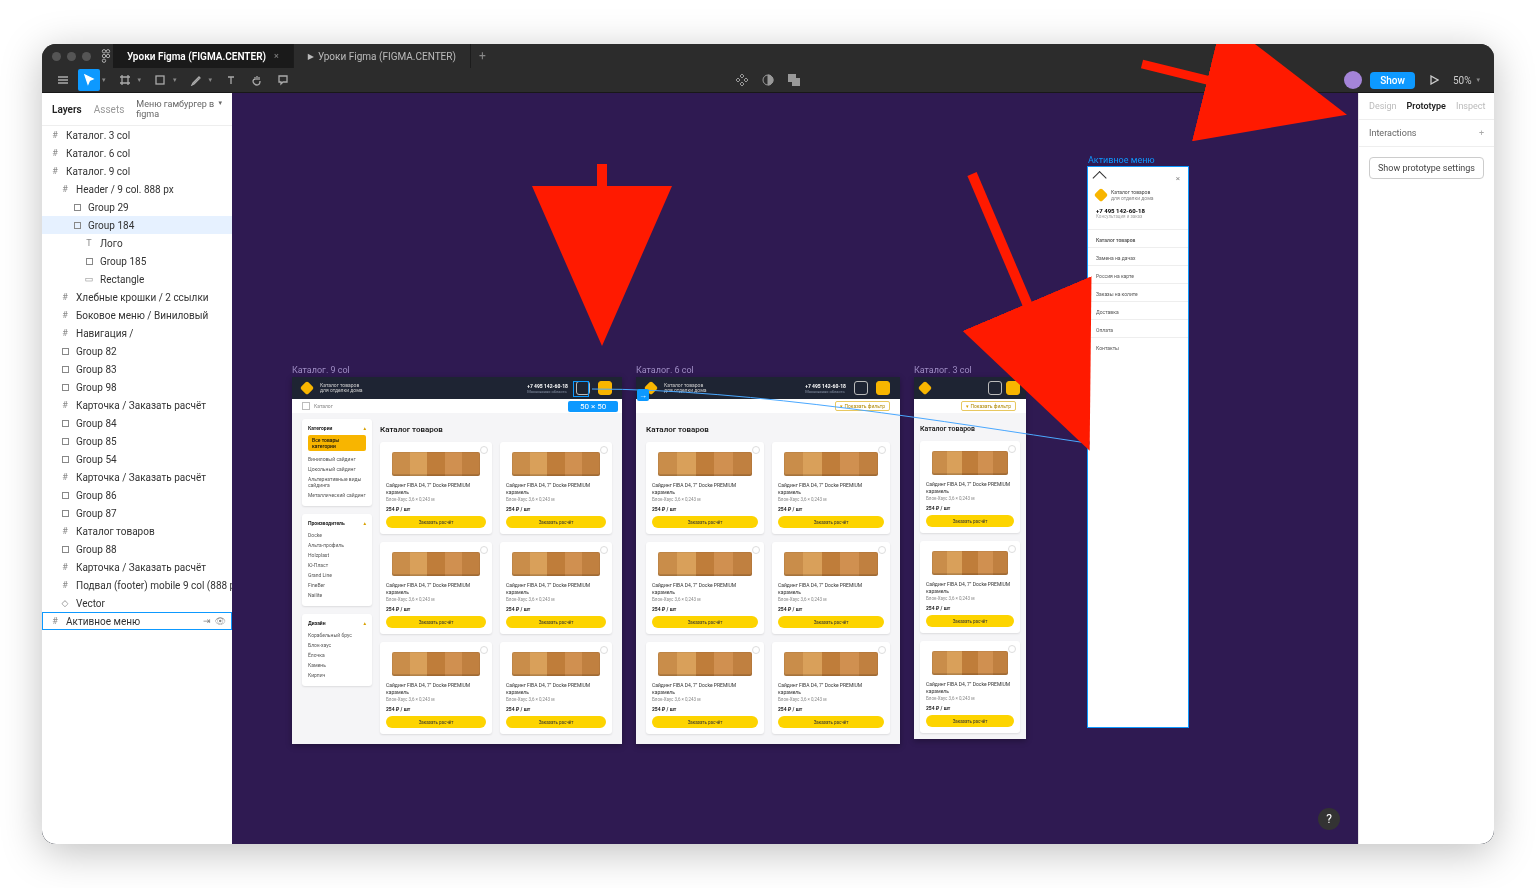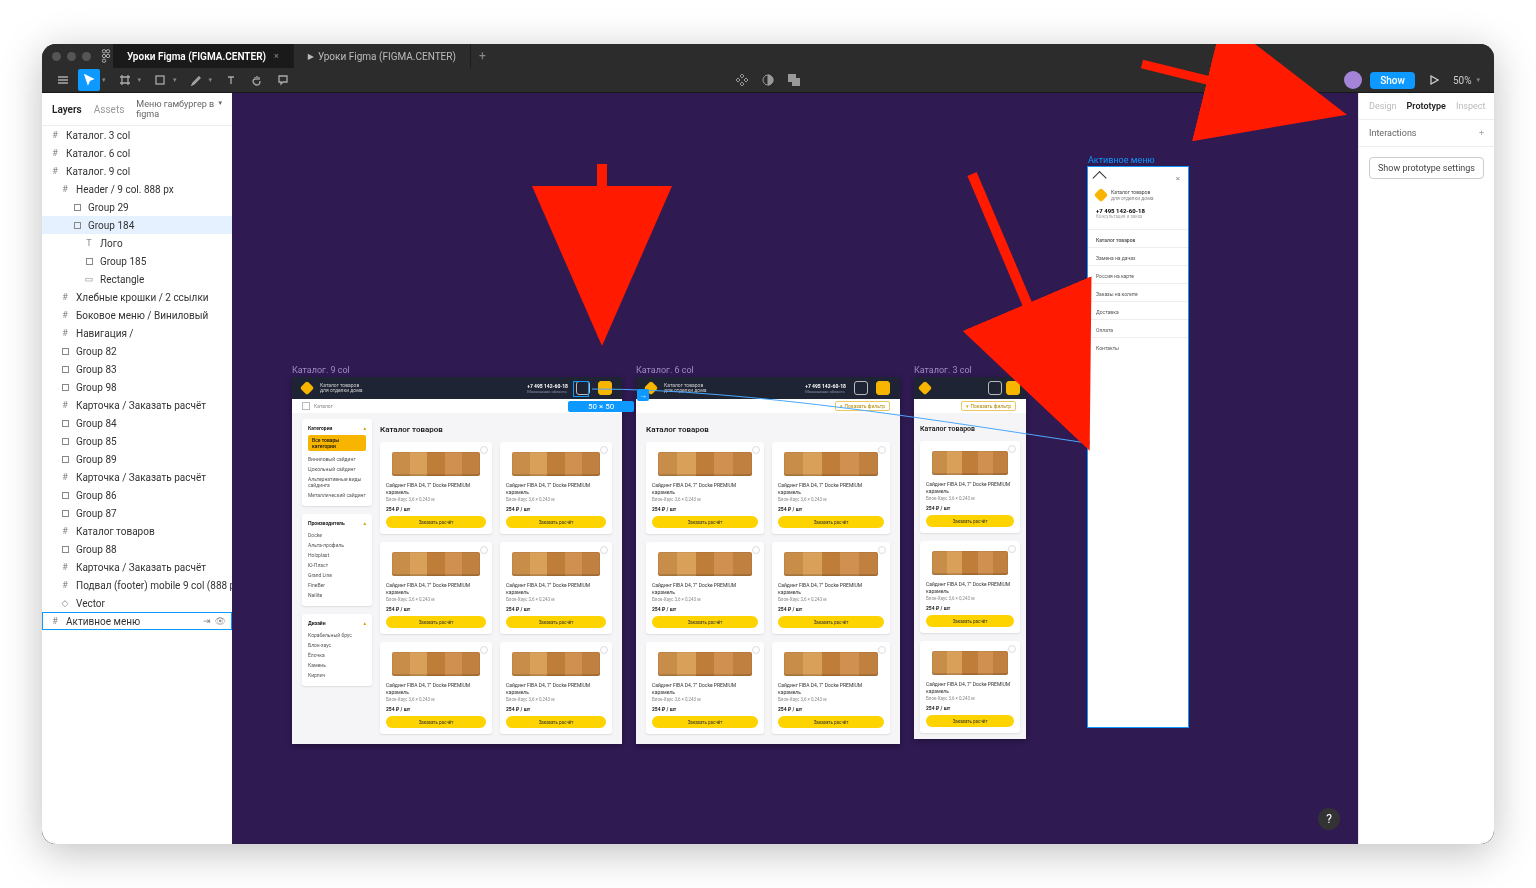--- a/index.html
+++ b/index.html
@@ -107,21 +107,21 @@
   .menu-top{display:flex;align-items:center;gap:5px;padding:6px 8px;}
   .menu-close{margin-left:auto;color:#888;font-size:8px;}
   .menu-phone{font-size:6px;font-weight:700;padding:0 8px;}
   .menu-sub{font-size:4.5px;color:#a7a7a7;padding:0 8px 8px;}
   .menu-hr{height:1px;background:#eee;margin:2px 0;}
   .menu-item{font-size:5px;color:#555;padding:5px 8px 2px;}
   .menu-item.strong{font-weight:600;}
 
   
   .sel-box{position:absolute;border:1px solid #0d99ff;}
-  .sel-badge{position:absolute;background:#0d99ff;color:#fff;font-size:8px;padding:1px 20px;border-radius:2px;white-space:nowrap;}
+  .sel-badge{position:absolute;background:#0d99ff;color:#fff;font-size:8px;padding:1px 12px;border-radius:2px;white-space:nowrap;}
 
   
   .noodle{position:absolute;pointer-events:none;}
   .noodle-dot{width:12px;height:12px;background:#0d99ff;border-radius:2px;display:flex;align-items:center;justify-content:center;color:#fff;font-size:8px;}
 
   
   .right-panel{width:136px;background:#fff;border-left:1px solid #e6e6e6;font-size:10px;color:#333;display:flex;flex-direction:column;}
   .rp-tabs{display:flex;gap:10px;padding:8px 10px;border-bottom:1px solid #eee;font-size:9px;}
   .rp-tabs .t{color:#bbb;} .rp-tabs .t.active{color:#222;font-weight:600;}
   .rp-row{display:flex;align-items:center;justify-content:space-between;padding:8px 10px;font-size:9px;color:#666;border-bottom:1px solid #eee;}
@@ -357,21 +357,21 @@
           <div class="layer-row d1">
             <span class="icon">
               <span class="grp-ic"></span>
             </span>
             <span>Group 85</span>
           </div>
           <div class="layer-row d1">
             <span class="icon">
               <span class="grp-ic"></span>
             </span>
-            <span>Group 89</span>
+            <span>Group 54</span>
           </div>
           <div class="layer-row d1">
             <span class="icon">
               <span class="frame-ic">#</span>
             </span>
             <span>Карточка / Заказать расчёт</span>
           </div>
           <div class="layer-row d1">
             <span class="icon">
               <span class="grp-ic"></span>

